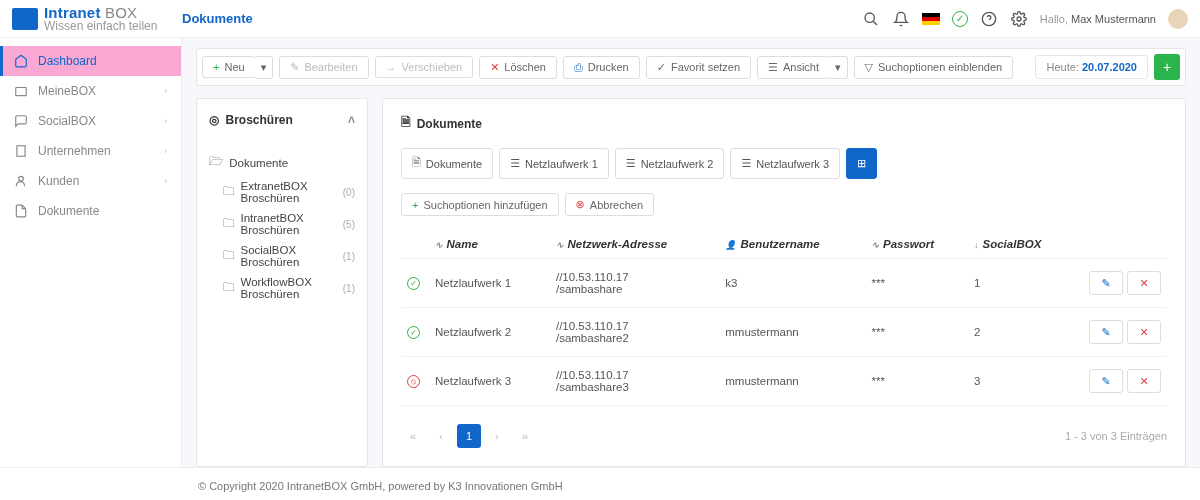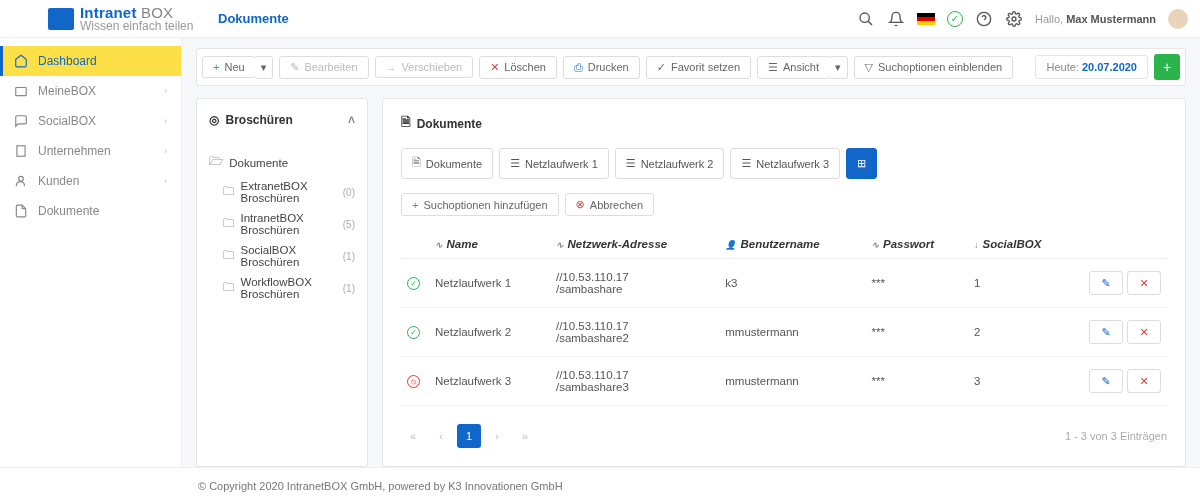--- a/index.html
+++ b/index.html
@@ -1,36 +1,36 @@
 <!DOCTYPE html>
 <html><head>
 <meta charset="utf-8">
 <style>
 * { box-sizing: border-box; margin: 0; padding: 0; }
 body { font-family: -apple-system, BlinkMacSystemFont, "Segoe UI", Arial, sans-serif; font-size: 12px; color: #333; background: #fff; width: 1200px; height: 500px; overflow: hidden; }
 .app { display: flex; height: 100%; flex-direction: column; }
 .topbar { display: flex; align-items: center; height: 38px; border-bottom: 1px solid #eee; padding: 0 12px; }
-.logo { display: flex; align-items: center; width: 170px; gap: 6px; margin-left: 36px; }
+.logo { display: flex; align-items: center; width: 170px; gap: 6px; }
 .logo-icon { width: 26px; height: 22px; background: #1066c9; border-radius: 2px; position: relative; }
 .logo-text { font-weight: 700; font-size: 15px; color: #1066c9; letter-spacing: 0.2px; }
 .logo-text .light { color: #888; font-weight: 400; }
 .logo-sub { font-size: 12px; color: #999; display: block; margin-top: -2px; }
 .page-title { color: #1066c9; font-weight: 600; font-size: 13px; }
 .topbar-spacer { flex: 1; }
 .topbar-icons { display: flex; align-items: center; gap: 12px; }
 .icon-btn { width: 18px; height: 18px; display: flex; align-items: center; justify-content: center; color: #555; cursor: pointer; }
 .flag { width: 18px; height: 12px; background: linear-gradient(to bottom, #000 33%, #dd0000 33%, #dd0000 66%, #ffce00 66%); }
 .check-circle { width: 16px; height: 16px; border: 1.5px solid #2bb34c; border-radius: 50%; display: flex; align-items: center; justify-content: center; color: #2bb34c; font-size: 10px; }
 .greeting { font-size: 11px; color: #999; }
-.greeting .name { color: #555; font-weight: 700; }
+.greeting .name { color: #555; font-weight: 400; }
 .avatar { width: 20px; height: 20px; border-radius: 50%; background: #e8d4b8; }
 .body-row { display: flex; flex: 1; overflow: hidden; }
 .sidebar { width: 182px; background: #fff; border-right: 1px solid #eee; padding-top: 8px; }
 .nav-item { display: flex; align-items: center; padding: 8px 14px; color: #888; font-size: 12px; cursor: pointer; gap: 10px; position: relative; }
-.nav-item.active { color: #1066c9; background: #fde047; }
+.nav-item.active { color: #1066c9; background: #f9a8d4; }
 .nav-item.active::before { content: ""; position: absolute; left: 0; top: 0; bottom: 0; width: 3px; background: #1066c9; }
 .nav-item .chev { margin-left: auto; color: #bbb; font-size: 9px; }
 .nav-icon { width: 14px; height: 14px; display: inline-flex; align-items: center; justify-content: center; }
 .main { flex: 1; background: #f6f8fb; padding: 10px 14px; overflow-y: auto; }
 .toolbar { display: flex; align-items: center; gap: 6px; background: #fff; border: 1px solid #e5e5e5; border-radius: 3px; padding: 5px; margin-bottom: 12px; }
 .tb-btn { display: flex; align-items: center; gap: 5px; padding: 4px 10px; border: 1px solid #ddd; border-radius: 3px; background: #fff; font-size: 11px; color: #666; cursor: pointer; }
 .tb-btn .tb-ico { font-size: 11px; }
 .tb-btn.green .tb-ico { color: #2bb34c; }
 .tb-btn.red .tb-ico { color: #e23c3c; }
 .tb-btn.blue-i .tb-ico { color: #1066c9; }

